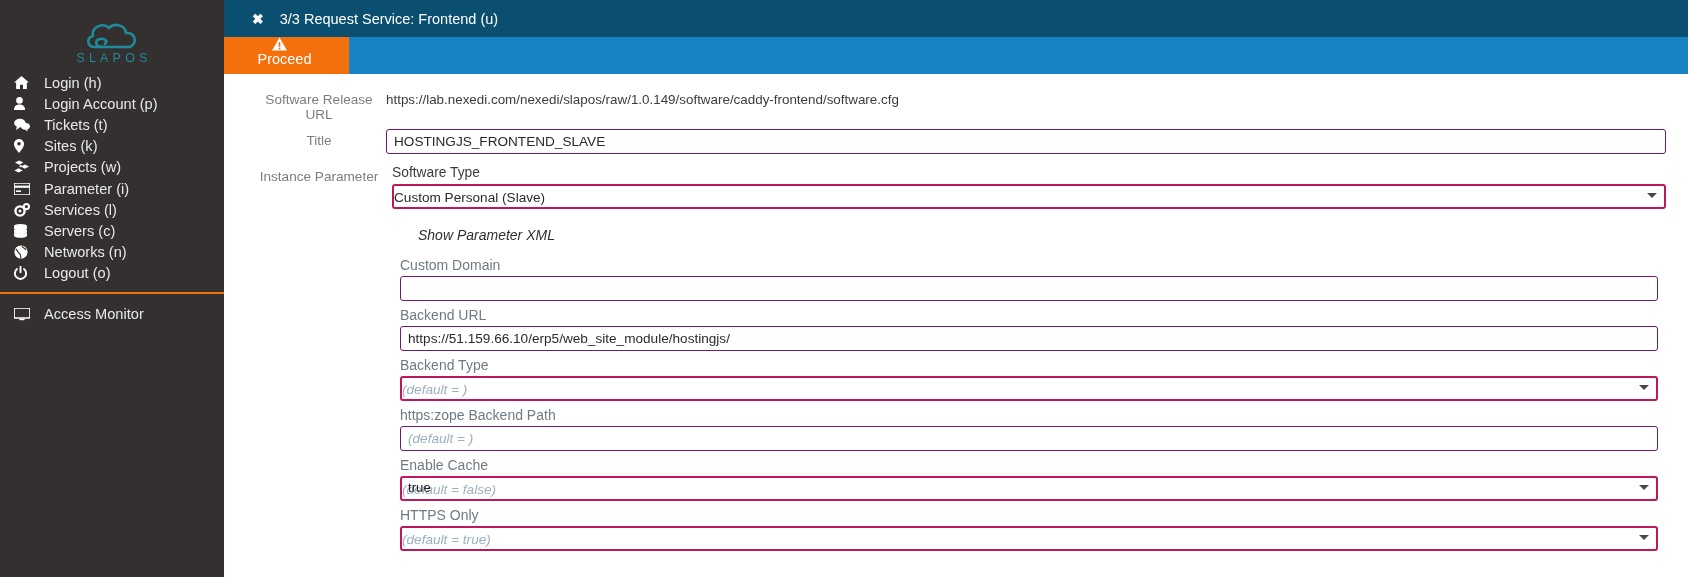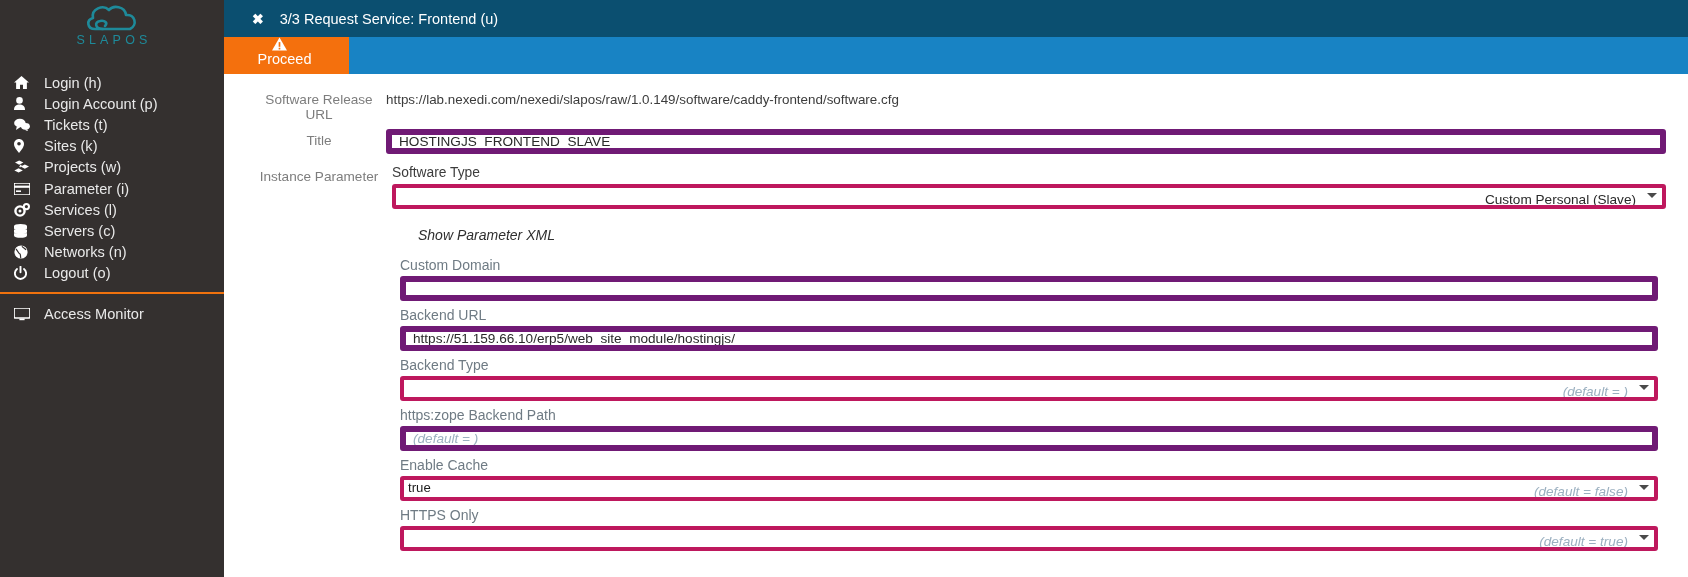--- a/index.html
+++ b/index.html
@@ -12,21 +12,21 @@
   }
   #app { display:flex; width:1688px; height:577px; }
 
   
   #sidebar {
     width:224px; min-width:224px; height:577px;
     background:#34302f; position:relative;
   }
   #logo-wrap {
     height:62px; display:flex; flex-direction:column;
-    align-items:center; justify-content:flex-start; padding-top:2px;
+    align-items:center; justify-content:flex-start; padding-top:20px;
   }
   #logo-mark { width:58px; height:34px; display:block; }
   #logo-text {
     color:#1e8a9a; font-size:12.5px; letter-spacing:4.2px;
     font-weight:400; margin-top:-3px; padding-left:4px;
   }
   #nav { margin-top:10px; }
   .nav-item {
     display:flex; align-items:center; height:21.2px;
     color:#e9e9e9; font-size:14.5px; padding-left:14px;
@@ -73,38 +73,38 @@
     width:162px; min-width:162px; color:#7d7d7d; font-size:13.6px;
     padding-left:28px; padding-top:4px;text-align:center;
   }
   .field-body { flex:1; padding-right:22px; }
 
   #row-url { margin-top:14px; }
   #sr-url-value { color:#3c3c3c; font-size:13.4px; padding-top:4px; }
 
   #row-title { margin-top:7px; }
   .text-input {
-    width:100%; height:25px; border:6px solid #701a75; border-radius:3px;
+    width:100%; height:25px; border:1px solid #701a75; border-radius:3px;
     background:#fff; color:#2a2a2a; font-size:13.6px;
     font-family:"Liberation Sans", sans-serif;
     padding:0 7px; outline:none; line-height:23px;
   }
   .text-input::placeholder { color:#9bb0c0; font-style:italic; }
 
   #row-instance { margin-top:11px; }
 
   .sub-label { color:#6f7b84; font-size:13.8px; margin-bottom:4px; }
   .sub-label.dark { color:#3c3c3c; }
 
   .select-wrap { position:relative; width:100%; }
   .select-box {
-    width:100%; height:25px; border:4px solid #be185d; border-radius:3px;
+    width:100%; height:25px; border:2px solid #be185d; border-radius:3px;
     background:#fff; font-size:13.6px; color:#2a2a2a;
     padding:0 26px 0 0; line-height:23px; white-space:nowrap;
-    overflow:hidden; cursor:pointer;text-align:right;
+    overflow:hidden; cursor:pointer;
   }
   .select-box.placeholder-val { color:#9bb0c0; font-style:italic; }
   .caret {
     position:absolute; right:9px; top:9px; width:0; height:0;
     border-left:5px solid transparent; border-right:5px solid transparent;
     border-top:5px solid #4a4a4a; pointer-events:none;
   }
 
   #software-type-block { padding-left:0px;margin-left:6px; }
   #show-xml {

